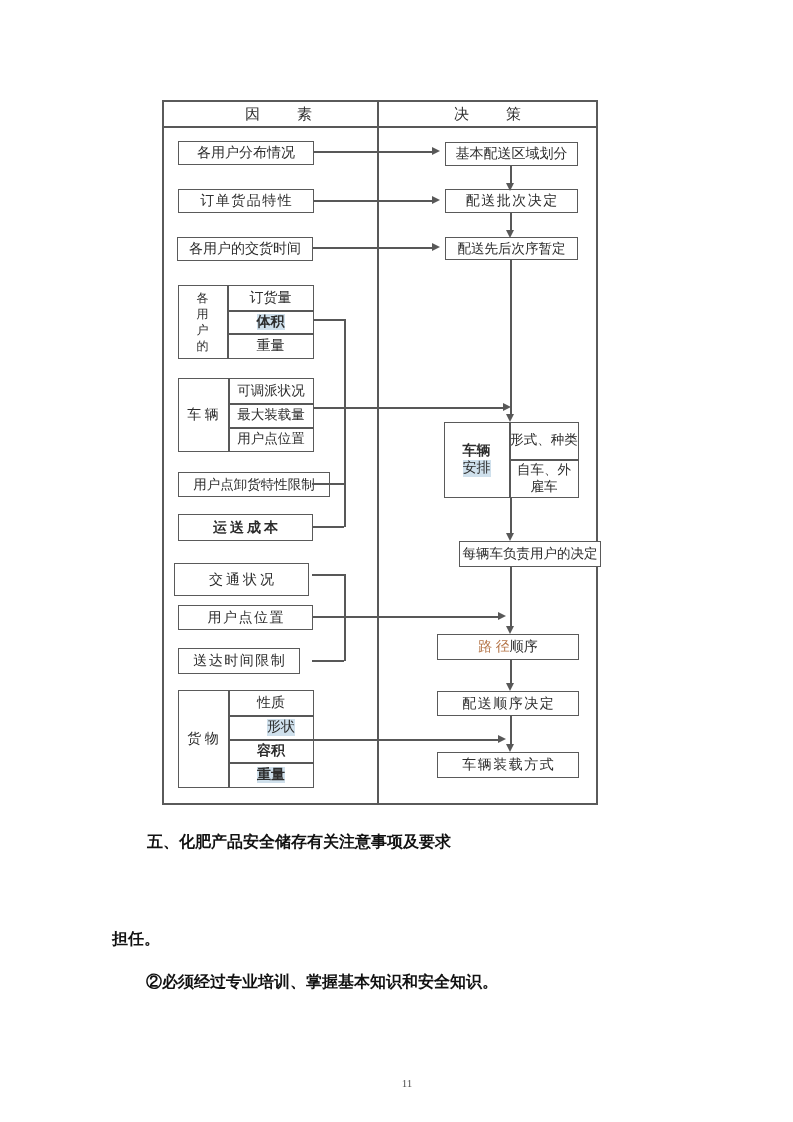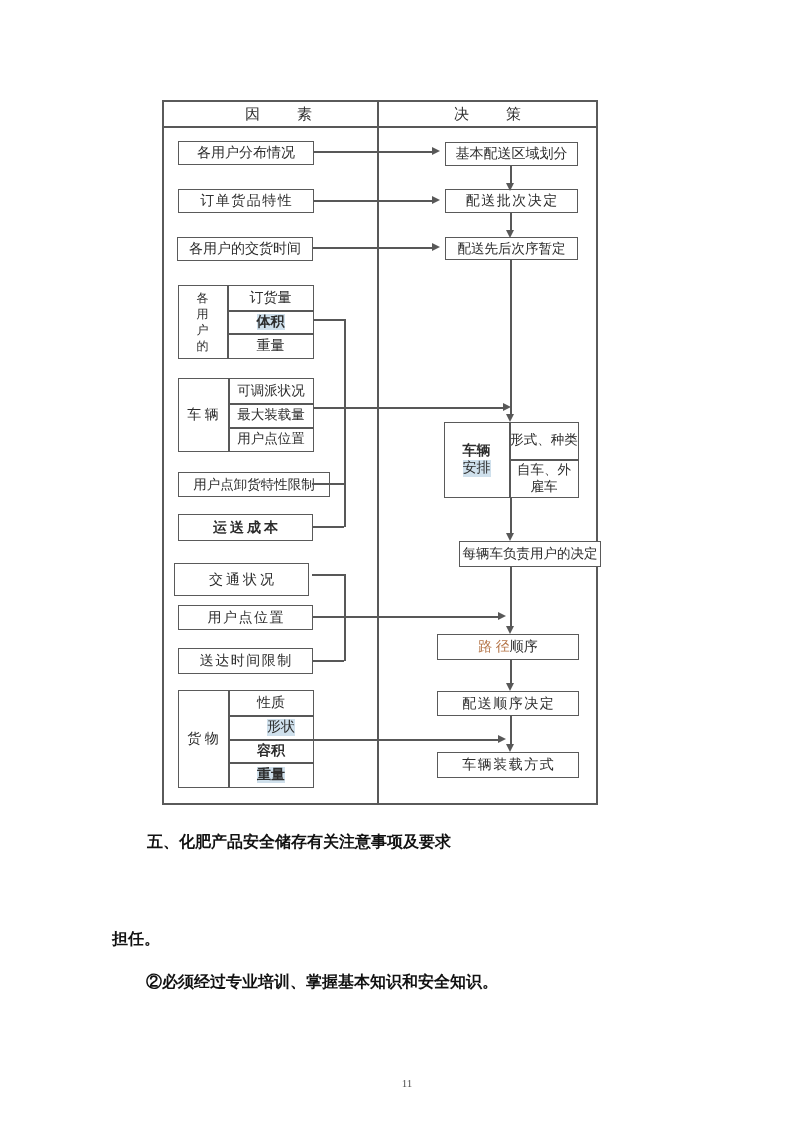--- a/index.html
+++ b/index.html
@@ -59,21 +59,21 @@
     <div class="grp" style="left:178px;top:378px;width:136px;height:74px;"></div>
     <div class="cell" style="left:178px;top:378px;width:50px;height:74px;">车 辆</div>
     <div class="cell f13" style="left:228px;top:379px;width:86px;height:24px;">可调派状况</div>
     <div class="cell f13" style="left:228px;top:404px;width:86px;height:23px;">最大装载量</div>
     <div class="cell f13" style="left:228px;top:428px;width:86px;height:23px;">用户点位置</div>
 
     <div class="bx f13" style="left:178px;top:472px;width:152px;height:25px;">用户点卸货特性限制</div>
     <div class="bx bold sp2" style="left:178px;top:514px;width:135px;height:27px;">运送成本</div>
     <div class="bx sp2" style="left:174px;top:563px;width:135px;height:33px;">交通状况</div>
     <div class="bx sp1" style="left:178px;top:605px;width:135px;height:25px;">用户点位置</div>
-    <div class="bx sp1" style="left:178px;top:648px;width:135px;height:26px;">送达时间限制</div>
+    <div class="bx sp1" style="left:178px;top:648px;width:122px;height:26px;">送达时间限制</div>
 
     <div class="grp" style="left:178px;top:690px;width:136px;height:98px;"></div>
     <div class="cell" style="left:178px;top:690px;width:50px;height:98px;">货 物</div>
     <div class="cell" style="left:228px;top:691px;width:86px;height:24px;">性质</div>
     <div class="cell" style="left:228px;top:716px;width:86px;height:23px;padding-left:20px;">
         <span class="tint">形状</span>
       </div>
     <div class="cell bold" style="left:228px;top:740px;width:86px;height:22px;">容积</div>
     <div class="cell bold" style="left:228px;top:763px;width:86px;height:24px;">
         <span class="tint">重量</span>

